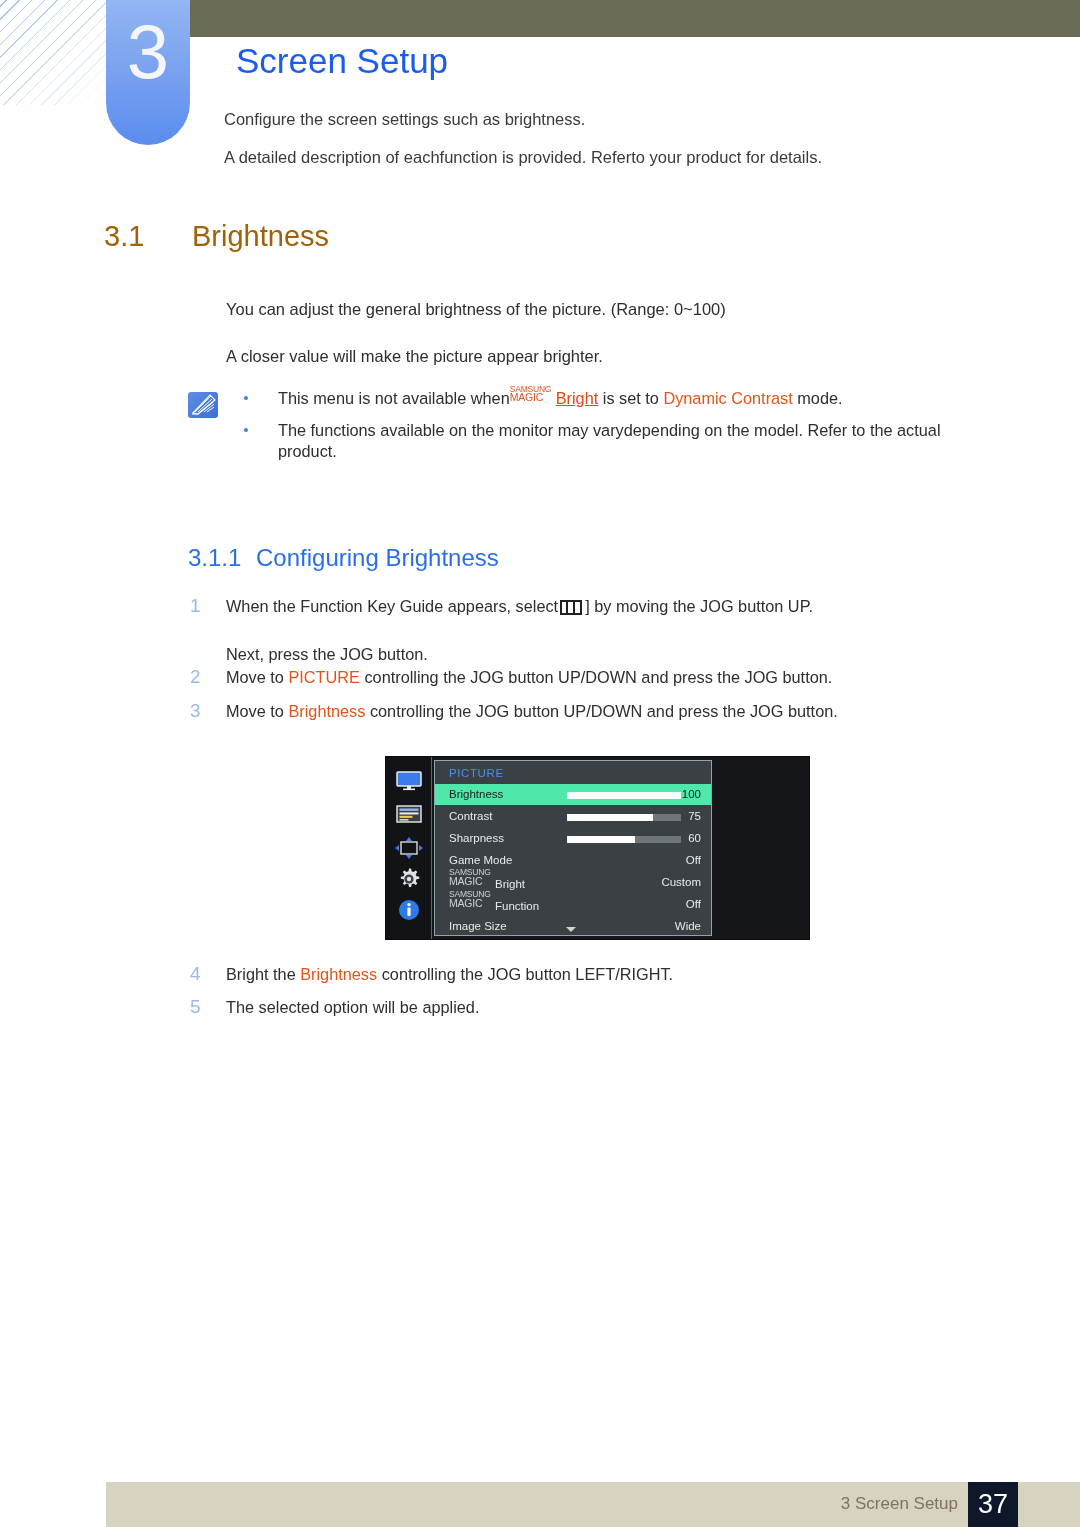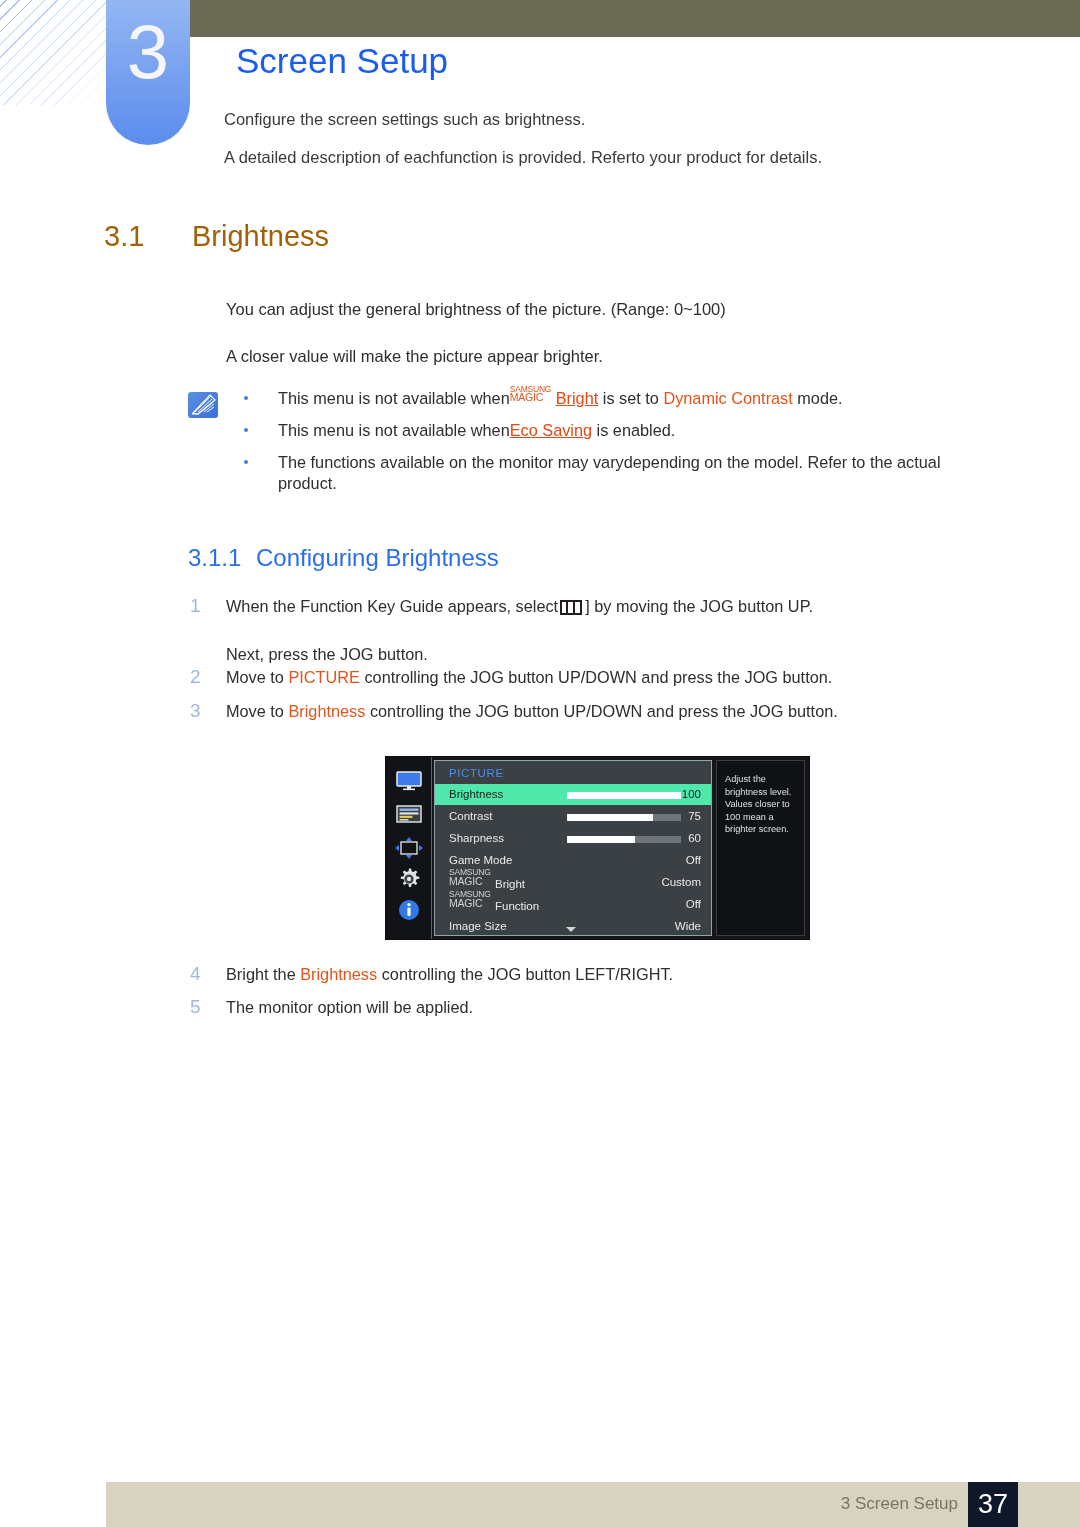--- a/index.html
+++ b/index.html
@@ -262,23 +262,20 @@
       <path d="M5 21 L22 3 L27 8 L10 22 Z" fill="none" stroke="#ffffff" stroke-width="1.2"></path>
       <path d="M4 22 L9 22" stroke="#ffffff" stroke-width="1.2"></path>
     </svg>
   </div>
   <ul class="note-list">
 
     <li class="note-item">
       <span class="dot"></span><span>This menu is not available when</span><span class="magic"><i class="s">SAMSUNG</i><i class="m">MAGIC</i></span><a class="lnk" href="#">Bright</a><span> is set to </span><span class="orange">Dynamic Contrast</span><span> mode.</span>
     </li>
 
-    <li class="note-item">
-      <span class="dot"></span><span>This menu is not available when</span><a class="lnk" href="#">Eco Saving</a><span> is enabled.</span>
-    </li>
 
     <li class="note-item">
       <span class="dot"></span><span>The functions available on the monitor may varydepending on the model. Refer to the actual product.</span>
     </li>
 
   </ul>
 </div>
 
 <div id="subsection-heading">
   <span class="sub-num">3.1.1</span><span>Configuring Brightness</span>
@@ -391,26 +388,25 @@
     </div>
 
     <div class="osd-row" style="top:155px;">
       <span class="lbl">Image Size</span>
       <span class="val">Wide</span>
     </div>
 
     <div id="osd-scroll-arrow"></div>
   </div>
 
-  <div id="osd-help">Adjust the brightness level. Values closer to 100 mean a brighter screen.</div>
 </div>
 
 <div id="step-4" class="step">
   <span class="n">4</span><span>Bright the </span><span class="orange">Brightness</span><span> controlling the JOG button LEFT/RIGHT.</span>
 </div>
 
 <div id="step-5" class="step">
-  <span class="n">5</span><span>The monitor option will be applied.</span>
+  <span class="n">5</span><span>The selected option will be applied.</span>
 </div>
 
 <div id="footer-bar"></div>
 <div id="footer-label">3 Screen Setup</div>
 <div id="footer-page">37</div>
 
 </body></html>

